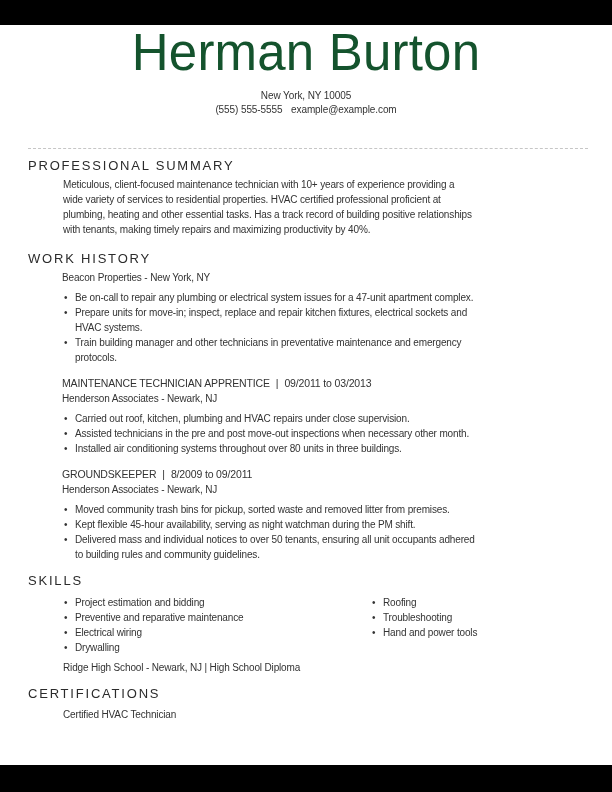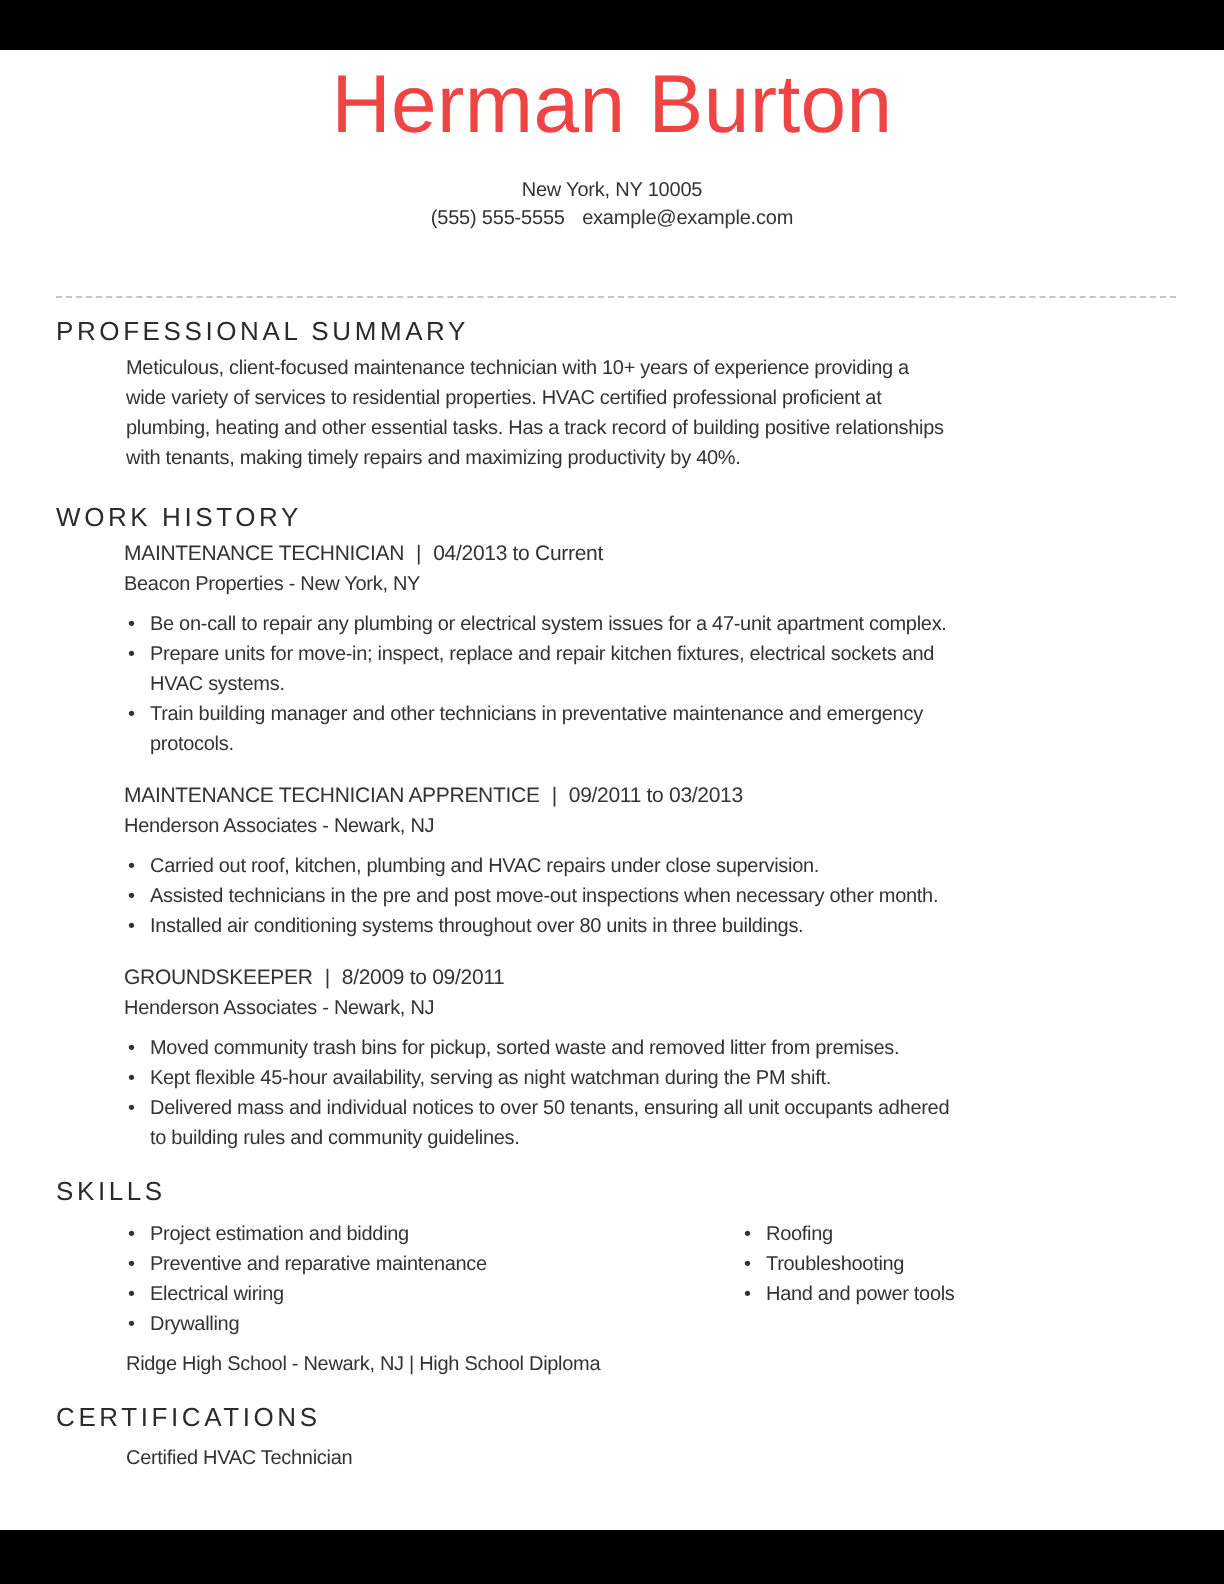--- a/index.html
+++ b/index.html
@@ -10,22 +10,22 @@
     background:#ffffff;
     font-family:"Liberation Sans", sans-serif;
     color:#333333;
     overflow:hidden;
   }
   .bar-top    { position:absolute; top:0; left:0; width:612px; height:25px; background:#000000; }
   .bar-bottom { position:absolute; bottom:0; left:0; width:612px; height:27px; background:#000000; }
 
   .header { text-align:center; padding-top:30px; }
   .name {
-    font-size:41px; line-height:45px; font-weight:400;
-    color:#ef4444; letter-spacing:0.2px;
+    font-size:51px; line-height:45px; font-weight:400;
+    color:#14532d; letter-spacing:0.2px;
   }
   .contact { margin-top:14px; font-size:10px; line-height:14px; color:#333333; letter-spacing:-0.1px; }
   .contact .line2 span { margin:0 3px; }
 
   hr.divider {
     border:none; border-top:1px dashed #c6c6c6;
     margin:31px 24px 0 28px;
   }
 
   section { padding:0 24px 0 28px; }
@@ -100,23 +100,20 @@
     <p class="summary-text body-text">Meticulous, client-focused maintenance technician with 10+ years of experience providing a
 wide variety of services to residential properties. HVAC certified professional proficient at
 plumbing, heating and other essential tasks. Has a track record of building positive relationships
 with tenants, making timely repairs and maximizing productivity by 40%.</p>
   </section>
 
   <section>
     <h2 class="h2-work">WORK HISTORY</h2>
 
     <div class="job">
-      <h3 class="job-title">
-        <span>MAINTENANCE TECHNICIAN</span><span class="sep">|</span><span>04/2013 to Current</span>
-      </h3>
       <div class="job-company body-text">Beacon Properties - New York, NY</div>
       <ul class="bullets">
         <li>Be on-call to repair any plumbing or electrical system issues for a 47-unit apartment complex.</li>
         <li>Prepare units for move-in; inspect, replace and repair kitchen fixtures, electrical sockets and
 HVAC systems.</li>
         <li>Train building manager and other technicians in preventative maintenance and emergency
 protocols.</li>
       </ul>
     </div>
 

